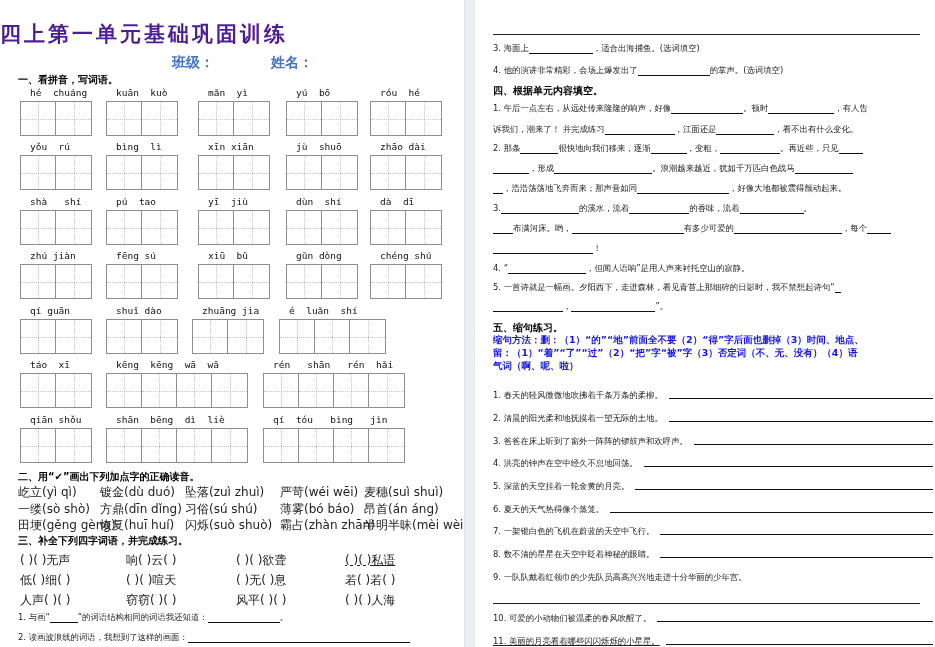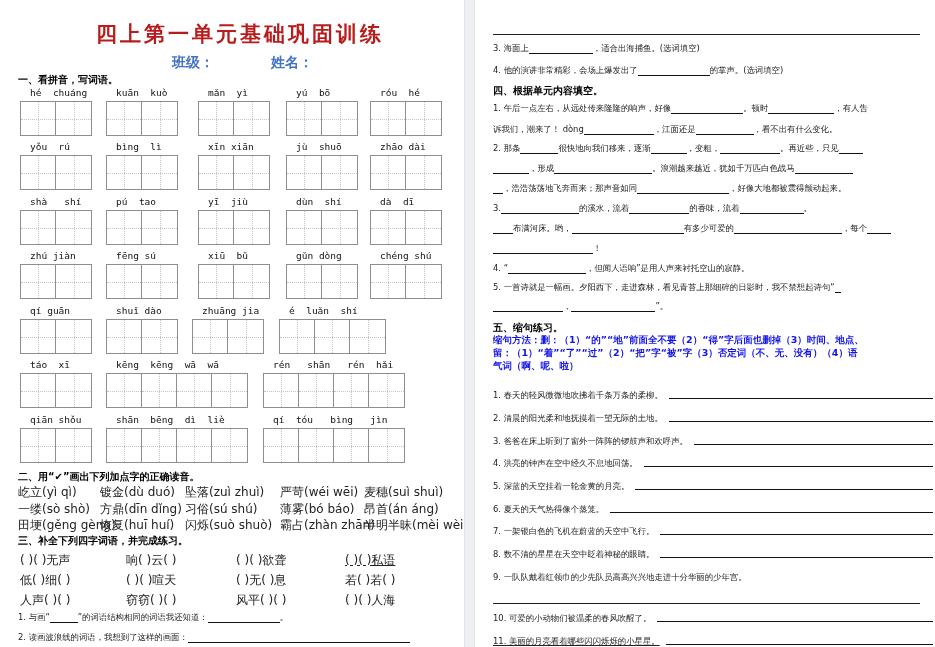--- a/index.html
+++ b/index.html
@@ -4,21 +4,21 @@
 <style>
   * { margin: 0; padding: 0; box-sizing: border-box; }
   html, body { width: 935px; height: 647px; overflow: hidden; background: #ffffff; }
   body { position: relative; font-family: "DejaVu Sans", sans-serif; color: #111; }
 
   .page { position: absolute; top: 0; height: 647px; background: #fff; overflow: hidden; }
   .page-left { left: 0; width: 464px; }
   .page-right { left: 475px; width: 460px; }
   .gutter { position: absolute; left: 464px; top: 0; width: 11px; height: 647px; background: #eeeff3; border-left: 1px solid #e3e4e8; border-right: 1px solid #e3e4e8; }
 
-  .title { position: absolute; left: 0; width: 480px; top: 20px; text-align: center; font-family: "DejaVu Serif", serif; font-weight: bold; font-size: 21px; letter-spacing: 3px; color: #b91c1c; }
+  .title { position: absolute; left: 0; width: 480px; top: 20px; font-family: "DejaVu Serif", serif; font-weight: bold; font-size: 21px; letter-spacing: 3px; color: #4c1d95; }
   .subtitle { position: absolute; top: 54px; left: 172px; font-family: "DejaVu Serif", serif; font-size: 14px; color: #4472c4; font-weight: bold; }
   .subtitle span { display: inline-block; }
   .subtitle .name { margin-left: 52px; }
 
   .sec-head { position: absolute; font-size: 10px; font-weight: bold; color: #000; white-space: nowrap; }
   .sec-blue { position: absolute; font-size: 9.5px; font-weight: bold; color: #1414e6; line-height: 13px; }
 
   .pinyin { position: absolute; font-family: "DejaVu Sans Mono", monospace; font-size: 9.5px; color: #111; white-space: pre; }
   .grid { position: absolute; height: 35px; display: flex; border: 1px solid #8e8e8e; background: #fff; }
   .cell { width: 35px; height: 33px; position: relative; border-right: 1px solid #8e8e8e; }
@@ -254,21 +254,21 @@
   <div class="q" style="left:18px;top:42px;">
     <span>3. 海面上</span><span class="blank" style="width:64px;"></span><span>，适合出海捕鱼。(选词填空)</span>
   </div>
   <div class="q" style="left:18px;top:64px;">
     <span>4. 他的演讲非常精彩，会场上爆发出了</span><span class="blank" style="width:72px;"></span><span>的掌声。(选词填空)</span>
   </div>
 
   <div class="sec-head" style="left:18px;top:84px;">四、根据单元内容填空。</div>
   <div id="s4">
       <div class="q" style="left: 18px; top: 102px;"><span>1. 午后一点左右，从远处传来隆隆的响声，好像</span><span class="blank" style="width: 72px;"></span><span>。顿时</span><span class="blank" style="width: 66px;"></span><span>，有人告</span></div>
-      <div class="q" style="left: 18px; top: 123px;"><span>诉我们，潮来了！ dòng</span><span class="blank" style="width: 70px;"></span><span>，江面还是</span><span class="blank" style="width: 58px;"></span><span>，看不出有什么变化。</span></div>
+      <div class="q" style="left: 18px; top: 123px;"><span>诉我们，潮来了！ 并完成练习</span><span class="blank" style="width: 70px;"></span><span>，江面还是</span><span class="blank" style="width: 58px;"></span><span>，看不出有什么变化。</span></div>
       <div class="q" style="left: 18px; top: 142px;"><span>2. 那条</span><span class="blank" style="width: 38px;"></span><span>很快地向我们移来，逐渐</span><span class="blank" style="width: 36px;"></span><span>，变粗，</span><span class="blank" style="width: 60px;"></span><span>。再近些，只见</span><span class="blank" style="width: 24px;"></span></div>
       <div class="q" style="left: 18px; top: 162px;"><span></span><span class="blank" style="width: 36px;"></span><span>，形成</span><span class="blank" style="width: 98px;"></span><span>。浪潮越来越近，犹如千万匹白色战马</span><span class="blank" style="width: 58px;"></span></div>
       <div class="q" style="left: 18px; top: 182px;"><span></span><span class="blank" style="width: 10px;"></span><span>，浩浩荡荡地飞奔而来；那声音如同</span><span class="blank" style="width: 92px;"></span><span>，好像大地都被震得颤动起来。</span></div>
       <div class="q" style="left: 18px; top: 202px;"><span>3.</span><span class="blank" style="width: 78px;"></span><span>的溪水，流着</span><span class="blank" style="width: 60px;"></span><span>的香味，流着</span><span class="blank" style="width: 64px;"></span><span>。</span></div>
       <div class="q" style="left: 18px; top: 222px;"><span></span><span class="blank" style="width: 20px;"></span><span>布满河床。哟，</span><span class="blank" style="width: 112px;"></span><span>有多少可爱的</span><span class="blank" style="width: 108px;"></span><span>，每个</span><span class="blank" style="width: 24px;"></span></div>
       <div class="q" style="left: 18px; top: 242px;"><span></span><span class="blank" style="width: 100px;"></span><span>！</span></div>
       <div class="q" style="left: 18px; top: 262px;"><span>4. “</span><span class="blank" style="width: 78px;"></span><span>，但闻人语响”是用人声来衬托空山的寂静。</span></div>
       <div class="q" style="left: 18px; top: 281px;"><span>5. 一首诗就是一幅画。夕阳西下，走进森林，看见青苔上那细碎的日影时，我不禁想起诗句“</span><span class="blank" style="width: 6px;"></span></div>
       <div class="q" style="left: 18px; top: 300px;"><span></span><span class="blank" style="width: 70px;"></span><span>，</span><span class="blank" style="width: 84px;"></span><span>”。</span></div>
     </div>

